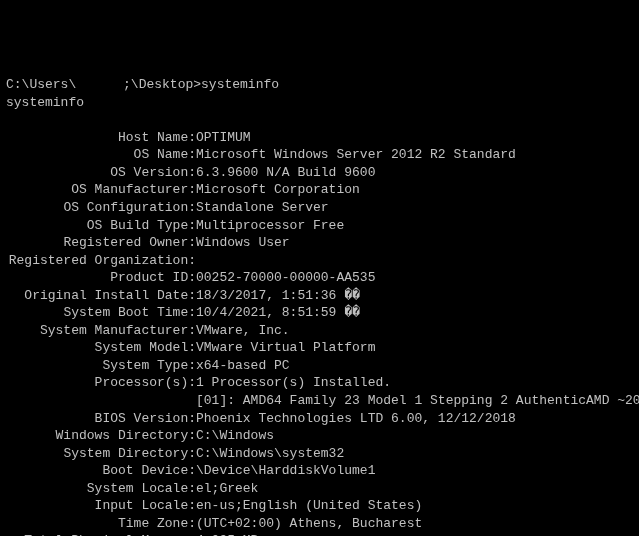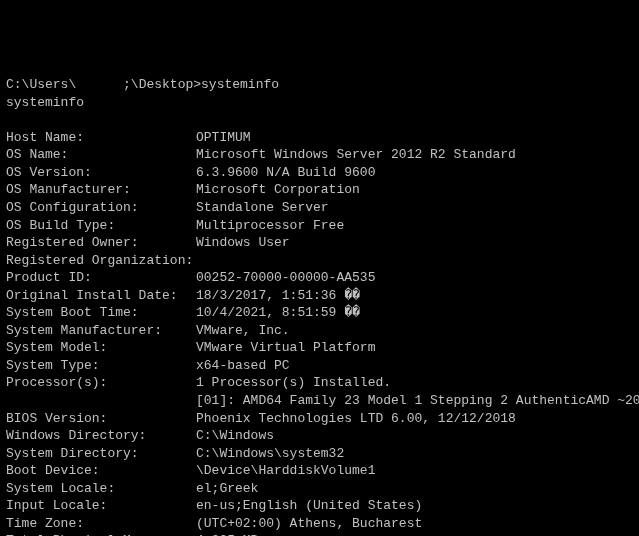--- a/index.html
+++ b/index.html
@@ -19,20 +19,21 @@
       overflow: hidden;
       white-space: pre;
     }
     .line {
       display: flex;
     }
     .label {
       display: inline-block;
       width: 190px;
       flex-shrink: 0;
+      text-align: right;
     }
     .value {
       display: inline-block;
     }
     .indent {
       padding-left: 190px;
     }
     .redact {
       background: #000;
       color: #000;

